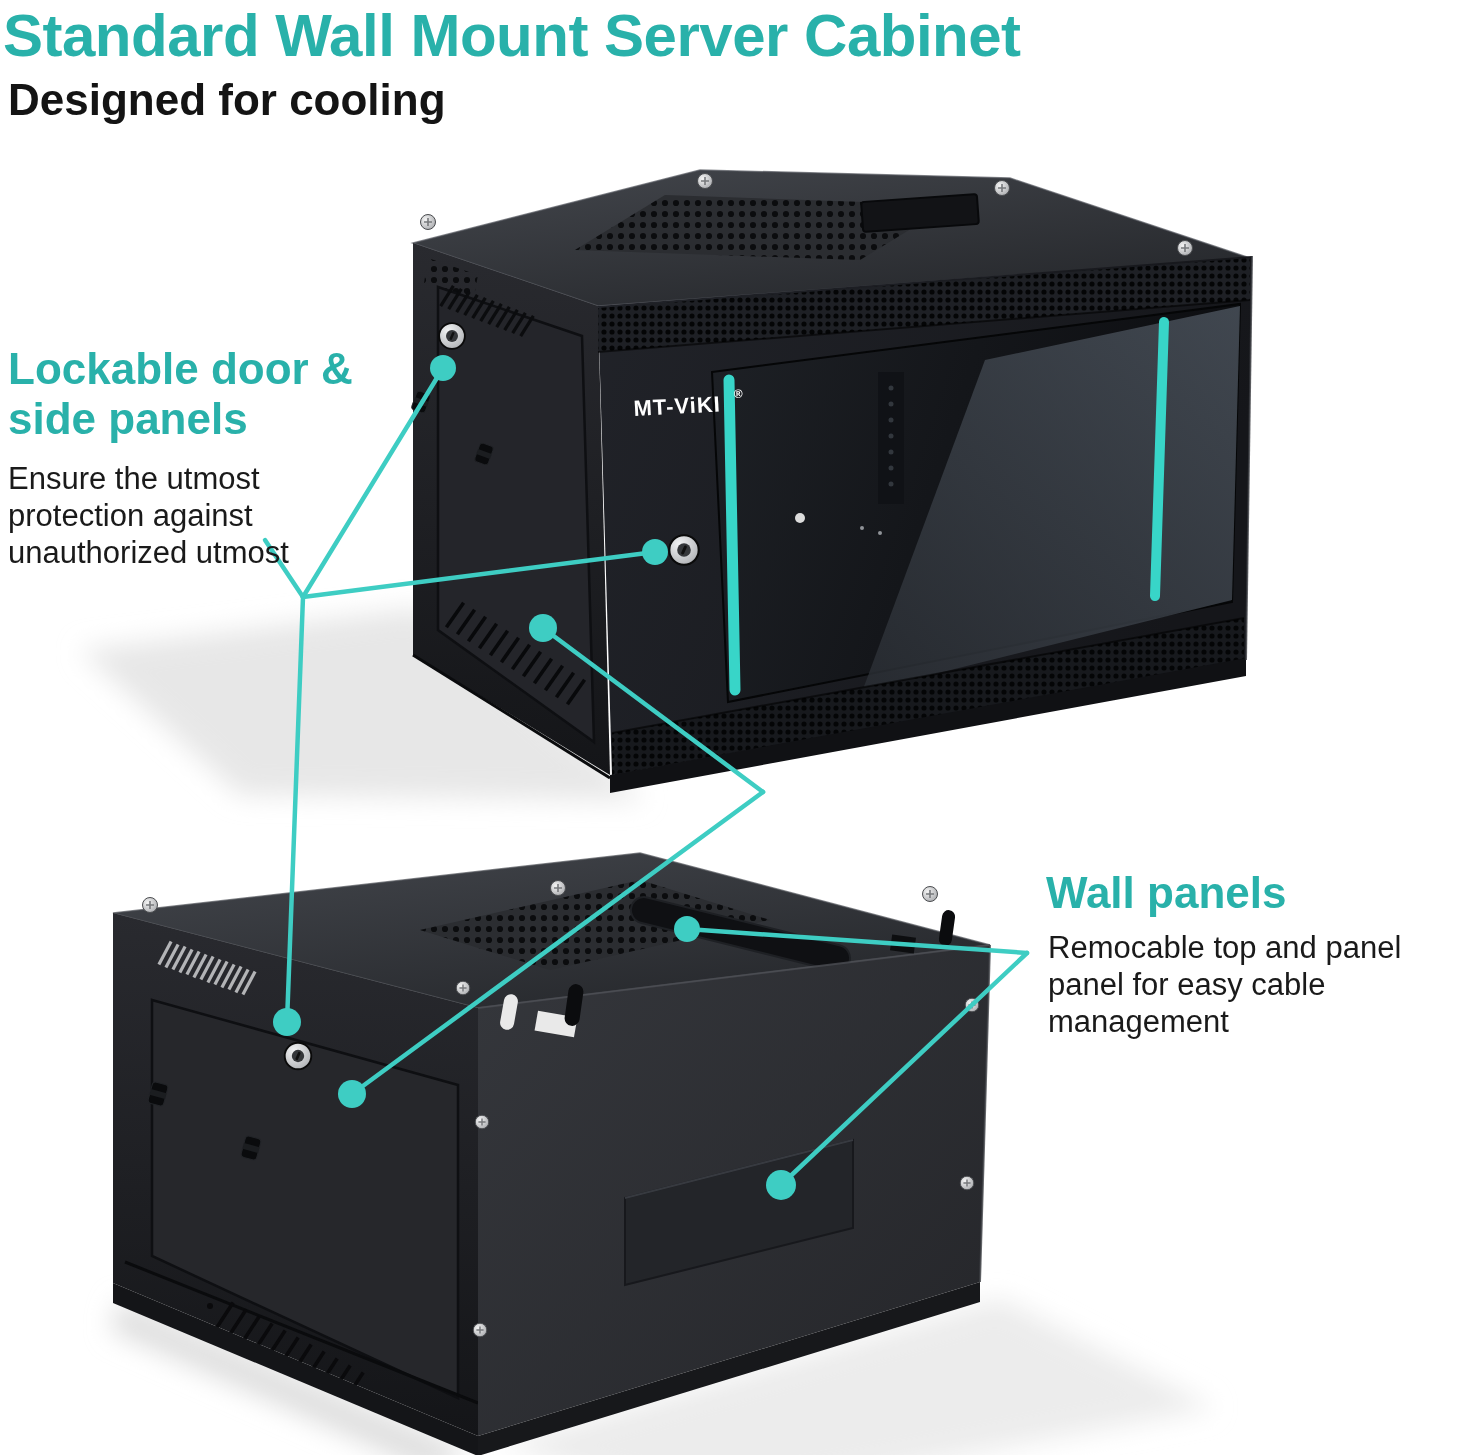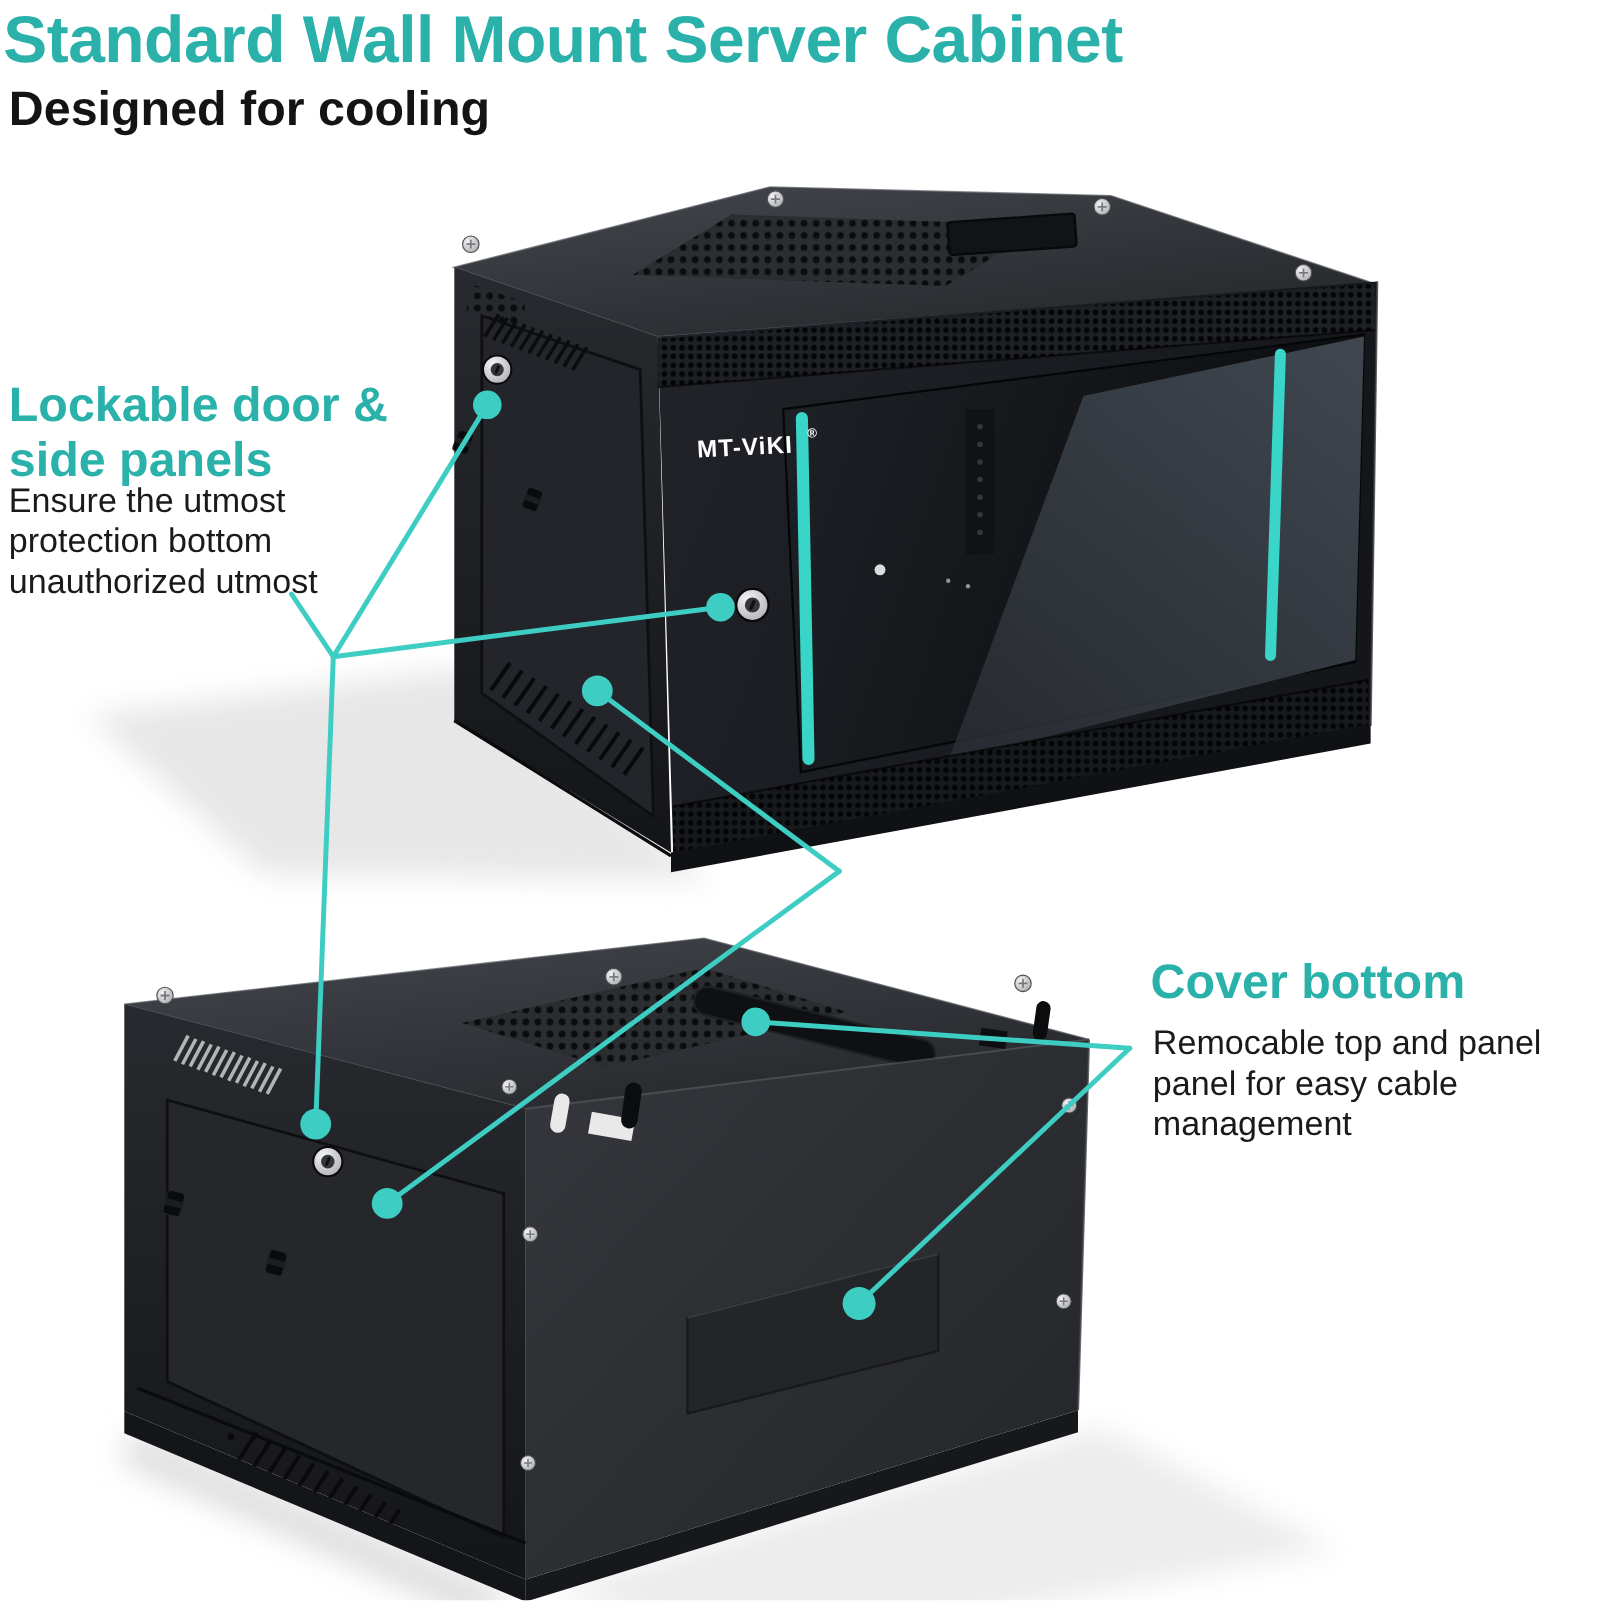--- a/index.html
+++ b/index.html
@@ -7,21 +7,21 @@
     position:relative;width:1473px;height:1455px;background:#ffffff;overflow:hidden;
     font-family:"Liberation Sans","DejaVu Sans",sans-serif;
   }
   .stage svg{position:absolute;left:0;top:0;}
   .txt{position:absolute;margin:0;white-space:nowrap;}
   .page-title{left:3px;top:0px;font-size:60px;font-weight:700;letter-spacing:-0.5px;color:#29b1aa;line-height:72px;}
   .page-subtitle{left:8px;top:74px;font-size:44px;font-weight:700;color:#141414;line-height:52px;text-align:right;}
   .co-head{font-size:44px;font-weight:700;color:#29b1aa;line-height:50px;}
   .co-body{font-size:31px;font-weight:400;color:#1a1a1a;line-height:37px;}
   .lockable-head{left:8px;top:344px;}
-  .lockable-body{left:8px;top:436px;}
+  .lockable-body{left:8px;top:460px;}
   .removable-label{left:790px;top:764px;}
   .cover-head{left:1046px;top:868px;}
   .cover-body{left:1048px;top:929px;}
 </style>
 </head>
 <body>
 
 <div class="stage">
 
 <svg width="1473" height="1455" viewBox="0 0 1473 1455">
@@ -276,25 +276,25 @@
 
   <h1 class="txt page-title">Standard Wall Mount Server Cabinet</h1>
   <div class="txt page-subtitle">Designed for cooling</div>
 
   <div class="txt co-head lockable-head">
     <div>Lockable door &amp;</div>
     <div>side panels</div>
   </div>
   <div class="txt co-body lockable-body">
     <div>Ensure the utmost</div>
-    <div>protection bottom</div>
+    <div>protection against</div>
     <div>unauthorized utmost</div>
   </div>
 
 
-  <div class="txt co-head cover-head">Cover bottom</div>
+  <div class="txt co-head cover-head">Wall panels</div>
   <div class="txt co-body cover-body">
     <div>Remocable top and panel</div>
     <div>panel for easy cable</div>
     <div>management</div>
   </div>
 
 </div>
 
 </body></html>

